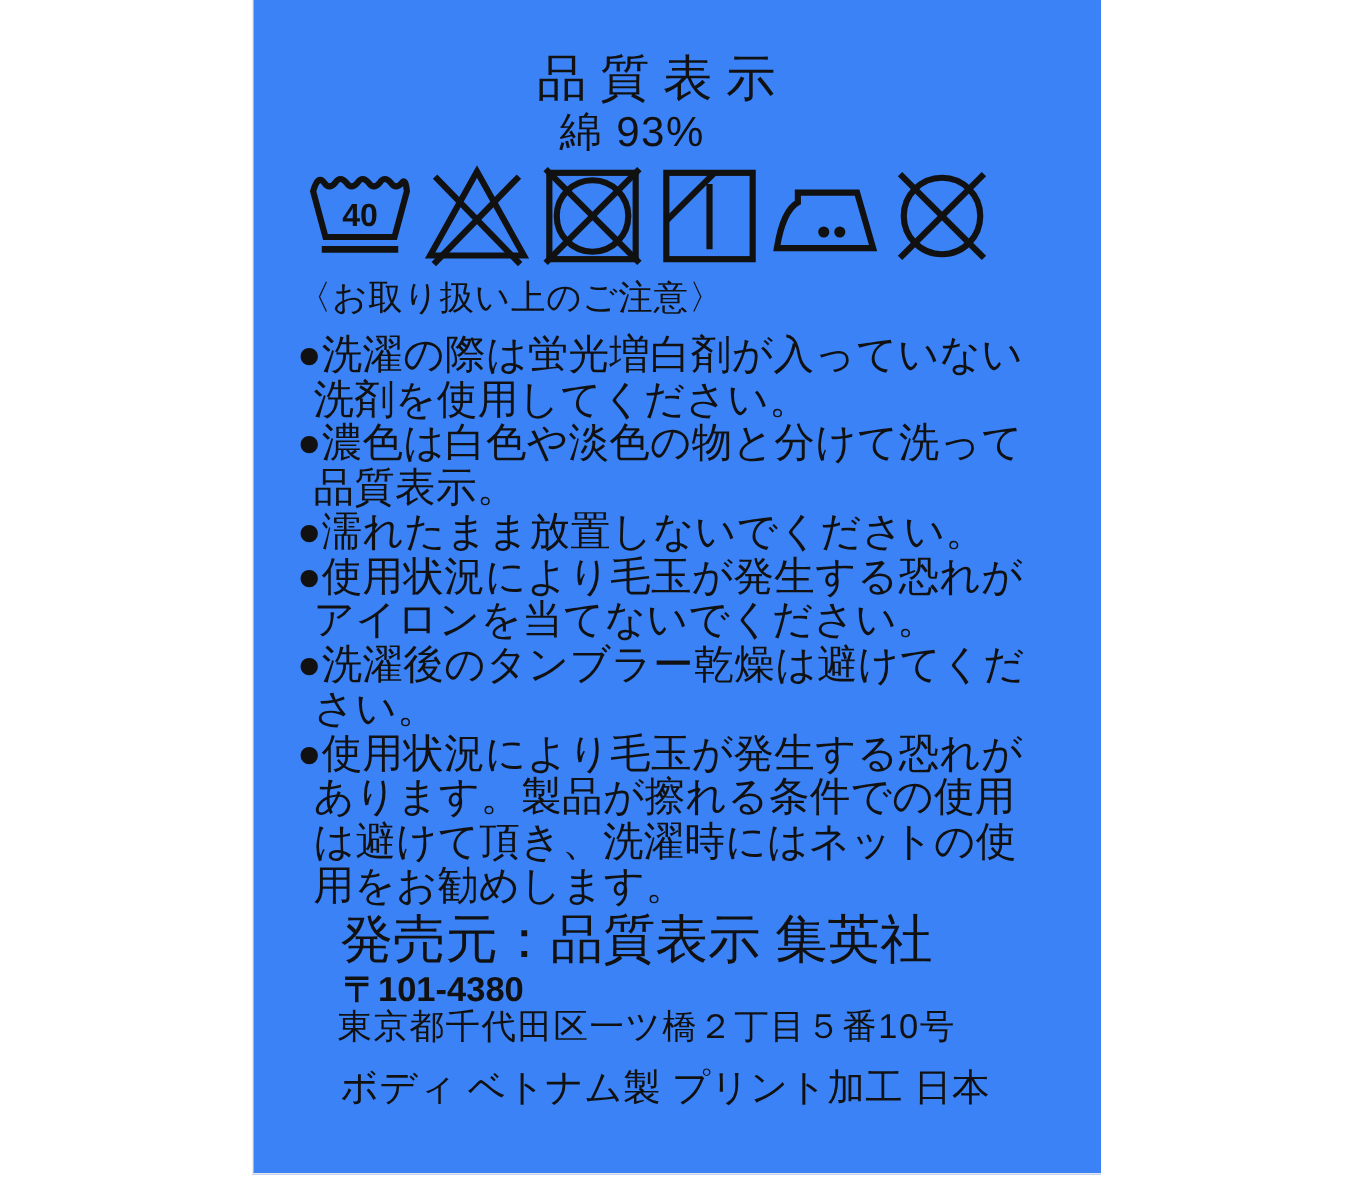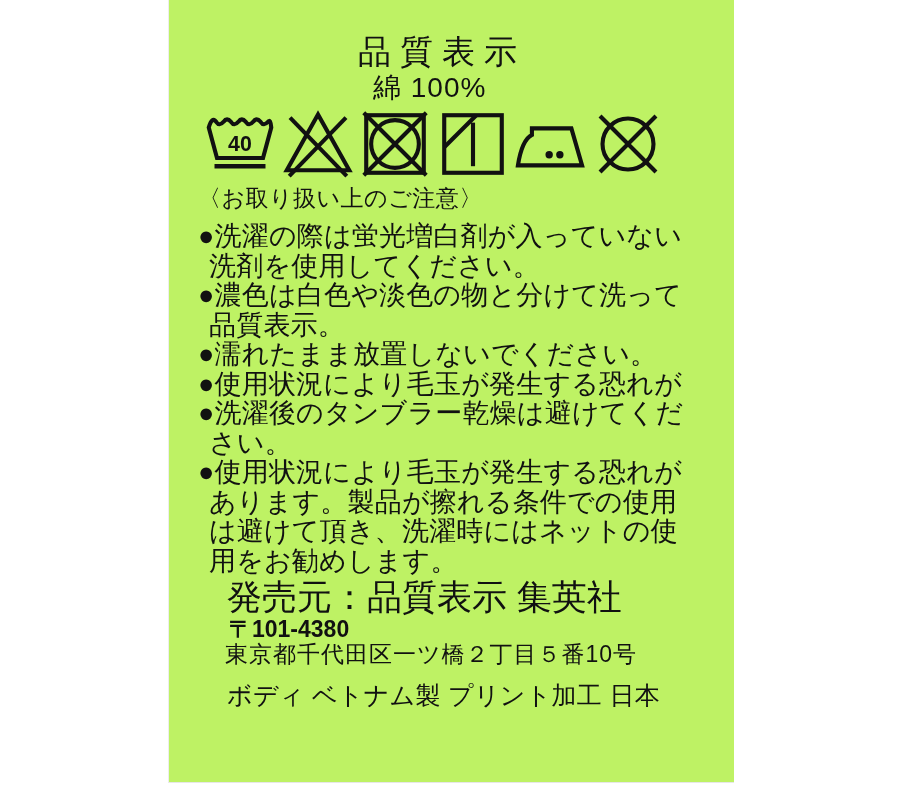--- a/index.html
+++ b/index.html
@@ -15,21 +15,21 @@
   .label-card{
     position:absolute;
     left:168px;
     top:0;
     width:566px;
     height:783px;
     box-sizing:border-box;
     border-left:1px solid #ededed;
     border-bottom:1px solid #e7e7e7;
     padding:33px 0 0 29px;
-    background:#bef264;
+    background:#3b82f6;
   }
   .title{
     font-size:33px;
     line-height:37px;
     letter-spacing:9px;
     margin-left:160px;
     font-weight:500;
     white-space:nowrap;
   }
   .material{
@@ -115,21 +115,21 @@
     white-space:nowrap;
   }
 </style>
 </head>
 <body>
 
 <div class="label-card">
 
   <div class="title">品質表示</div>
 
-  <div class="material">綿 100%</div>
+  <div class="material">綿 93%</div>
 
   <div class="symbols-row">
     <svg class="cs" viewBox="0 0 90 90">
       <path class="st" d="M7,25 Q11,11 16,18 Q20,24 25,18 Q29,12 34,18 Q38,24 43,18 Q47,12 52,18 Q56,24 61,18 Q65,12 70,18 Q74,24 79,18 Q82,14 83,25 L73,62 L17,62 Z"></path>
       <text x="45" y="53" text-anchor="middle" font-size="26" font-weight="bold" class="fl">40</text>
       <line class="st-thin" x1="14" y1="72" x2="76" y2="72"></line>
     </svg>
 
     <svg class="cs" viewBox="0 0 90 90">
       <polygon class="st" points="45,9 7,77 83,77"></polygon>
@@ -165,20 +165,21 @@
 
   <div class="precautions-heading">〈お取り扱い上のご注意〉</div>
 
   <div class="notes">
       <div class="note-line">●洗濯の際は蛍光増白剤が入っていない</div>
       <div class="note-line indent">洗剤を使用してください。</div>
       <div class="note-line">●濃色は白色や淡色の物と分けて洗って</div>
       <div class="note-line indent">品質表示。</div>
       <div class="note-line">●濡れたまま放置しないでください。</div>
       <div class="note-line">●使用状況により毛玉が発生する恐れが</div>
+      <div class="note-line indent">アイロンを当てないでください。</div>
       <div class="note-line">●洗濯後のタンブラー乾燥は避けてくだ</div>
       <div class="note-line indent">さい。</div>
       <div class="note-line">●使用状況により毛玉が発生する恐れが</div>
       <div class="note-line indent">あります。製品が擦れる条件での使用</div>
       <div class="note-line indent">は避けて頂き、洗濯時にはネットの使</div>
       <div class="note-line indent">用をお勧めします。</div>
     </div>
 
   <div class="distributor">発売元：品質表示 集英社</div>
   <div class="postal">〒101-4380</div>

